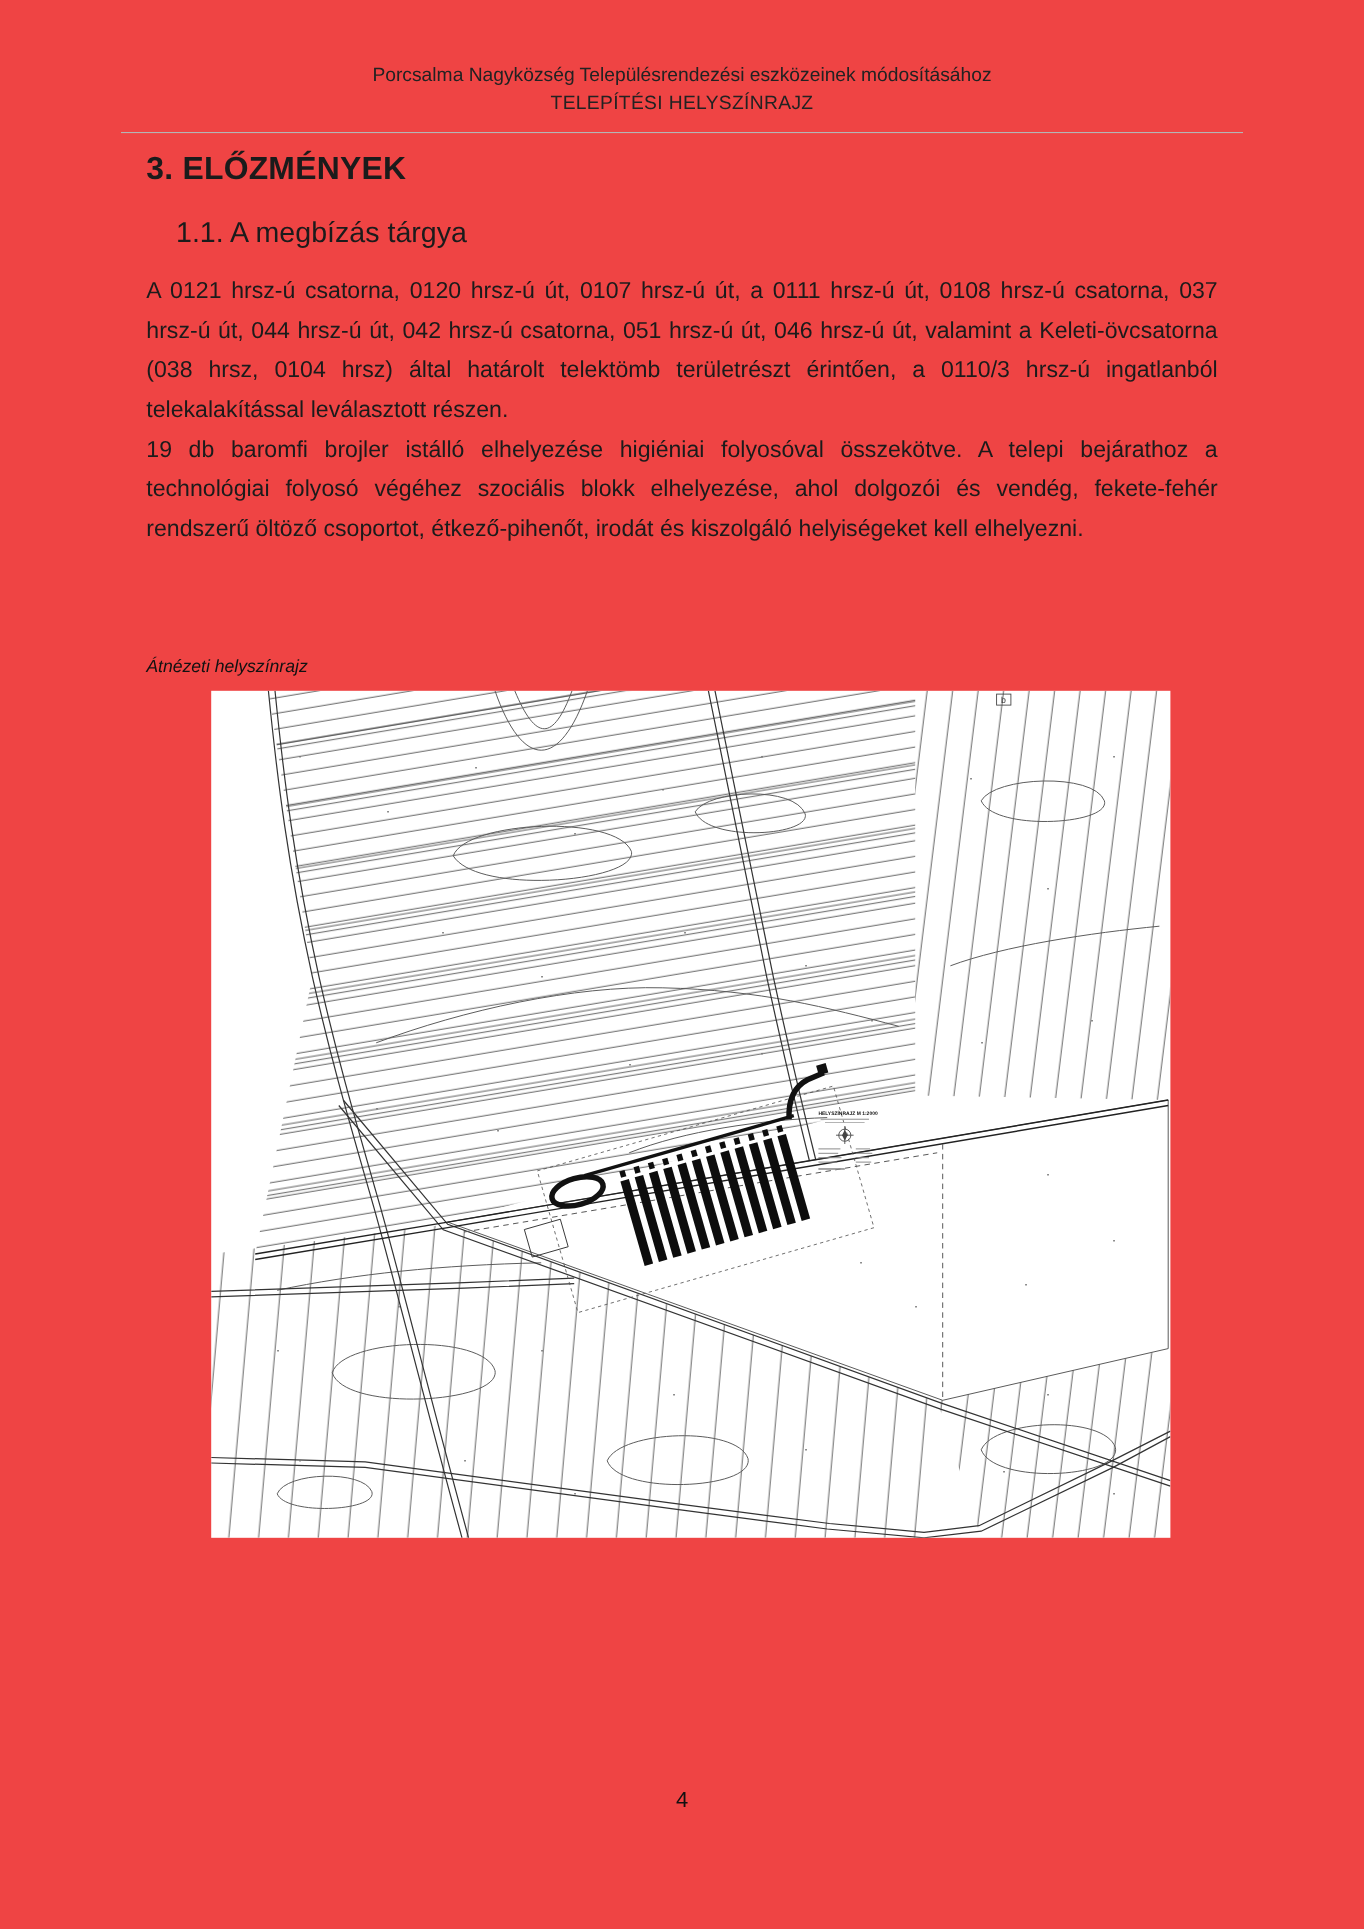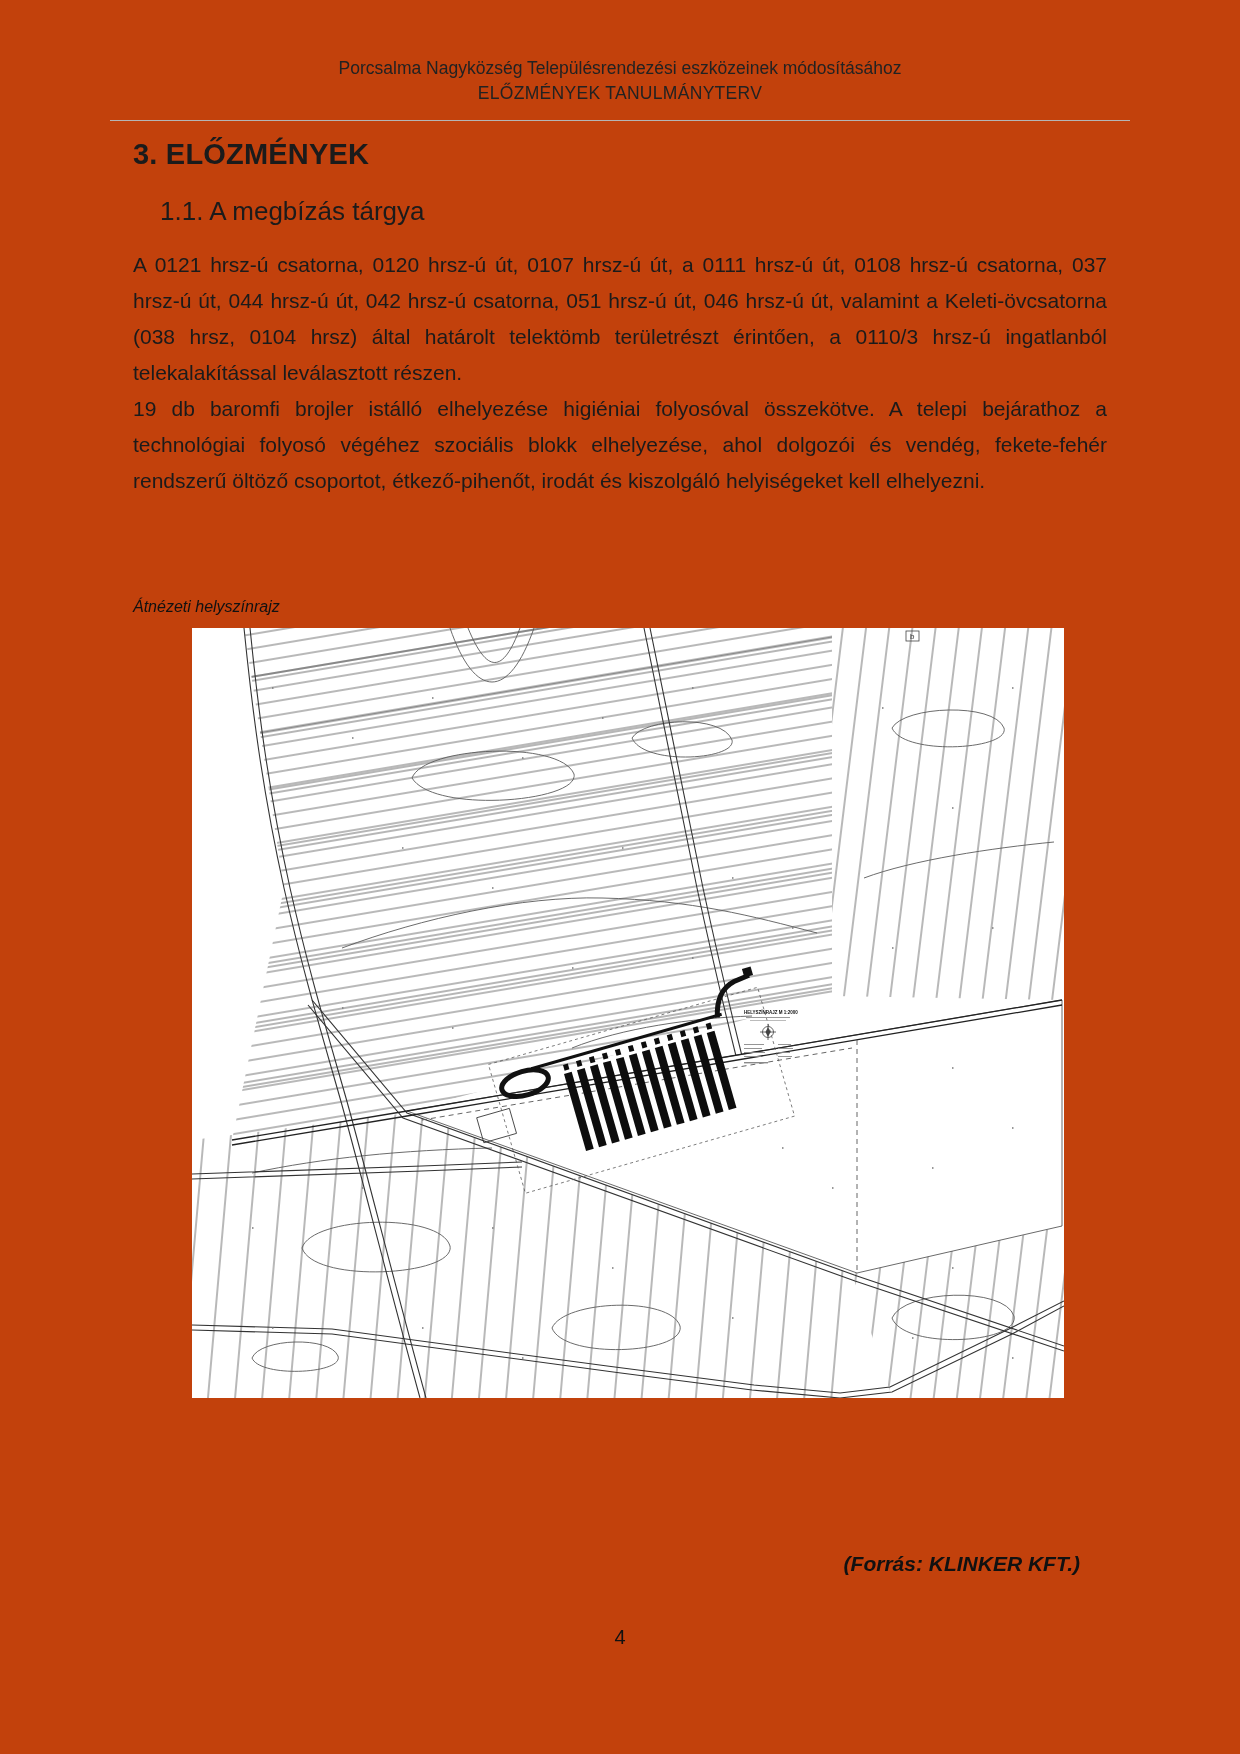--- a/index.html
+++ b/index.html
@@ -1,16 +1,16 @@
 <!DOCTYPE html>
 <html><head>
 <meta charset="utf-8">
 <style>
   html,body{margin:0;padding:0;background:#fff;}
-  .page{position:relative;width:1240px;height:1754px;background:#c2410c;overflow:hidden;
+  .page{position:relative;width:1240px;height:1754px;background:#ef4444;overflow:hidden;
         font-family:"Liberation Sans",sans-serif;color:#1b1b1b;}
 
   .doc-header{position:absolute;top:56px;left:133px;width:974px;text-align:center;
               font-size:17.5px;line-height:25px;color:#222;}
   .doc-header .l2{letter-spacing:.3px;}
   .header-rule{position:absolute;top:120px;left:110px;width:1020px;height:0;
                border-top:1.4px solid #b5b5b5;}
 
   .h1{position:absolute;top:138px;left:133px;font-size:29px;font-weight:bold;letter-spacing:.2px;}
   .h2{position:absolute;top:196px;left:160px;font-size:26px;}
@@ -30,21 +30,21 @@
   .footer-art{position:absolute;top:1598px;left:188px;width:864px;height:28px;}
   .page-num{position:absolute;top:1626px;left:133px;width:974px;text-align:center;font-size:20px;color:#111;}
 </style>
 </head>
 <body>
 
 <div class="page">
 
   <div class="doc-header">
     <div class="l1">Porcsalma Nagyközség Településrendezési eszközeinek módosításához</div>
-    <div class="l2">ELŐZMÉNYEK TANULMÁNYTERV</div>
+    <div class="l2">TELEPÍTÉSI HELYSZÍNRAJZ</div>
   </div>
   <div class="header-rule"></div>
 
   <div class="h1">3. ELŐZMÉNYEK</div>
   <div class="h2">1.1. A megbízás tárgya</div>
 
   <div class="body-block">
     <p>A 0121 hrsz-ú csatorna, 0120 hrsz-ú út, 0107 hrsz-ú út, a 0111 hrsz-ú út, 0108 hrsz-ú csatorna, 037 hrsz-ú út, 044 hrsz-ú út, 042 hrsz-ú csatorna, 051 hrsz-ú út, 046 hrsz-ú út, valamint a Keleti-övcsatorna (038 hrsz, 0104 hrsz) által határolt telektömb területrészt érintően, a 0110/3 hrsz-ú ingatlanból telekalakítással leválasztott részen.</p>
     <p>19 db baromfi brojler istálló elhelyezése higiéniai folyosóval összekötve. A telepi bejárathoz a technológiai folyosó végéhez szociális blokk elhelyezése, ahol dolgozói és vendég, fekete-fehér rendszerű öltöző csoportot, étkező-pihenőt, irodát és kiszolgáló helyiségeket kell elhelyezni.</p>
   </div>
@@ -186,21 +186,20 @@
 
       <g>
         <rect x="714" y="3" width="13" height="10" fill="none" stroke="#444" stroke-width="0.8"></rect>
         <text x="718" y="11" font-size="8" fill="#333" font-family="Liberation Sans, sans-serif">b</text>
       </g>
 
       <path stroke="#777" stroke-width="1.4" fill="none" d="M80,60h1.5 M160,110h1.5 M240,70h1.5 M330,130h1.5 M410,90h1.5 M500,60h1.5 M210,220h1.5 M300,260h1.5 M430,220h1.5 M540,250h1.5 M150,380h1.5 M260,400h1.5 M380,340h1.5 M500,330h1.5 M600,300h1.5 M690,80h1.5 M760,180h1.5 M820,60h1.5 M700,320h1.5 M800,300h1.5 M60,600h1.5 M170,560h1.5 M300,600h1.5 M420,640h1.5 M540,690h1.5 M80,700h1.5 M230,700h1.5 M330,730h1.5 M760,640h1.5 M820,730h1.5 M720,710h1.5 M590,520h1.5 M640,560h1.5 M760,440h1.5 M820,500h1.5 M740,540h1.5"></path>
     </svg>
   </div>
 
-  <div class="fig-source">(Forrás: KLINKER KFT.)</div>
 
   <svg class="footer-art" width="864" height="28" viewBox="0 0 864 28" xmlns="http://www.w3.org/2000/svg">
     <line x1="110" y1="5" x2="864" y2="5" stroke="url(#ftaper1)" stroke-width="1"></line>
     <defs>
       <linearGradient id="ftaper1" x1="0" y1="0" x2="1" y2="0">
         <stop offset="0" stop-color="#aaa" stop-opacity="0"></stop>
         <stop offset="0.35" stop-color="#999" stop-opacity="0.8"></stop>
         <stop offset="0.85" stop-color="#8a8a8a" stop-opacity="1"></stop>
         <stop offset="1" stop-color="#aaa" stop-opacity="0.25"></stop>
       </linearGradient>

